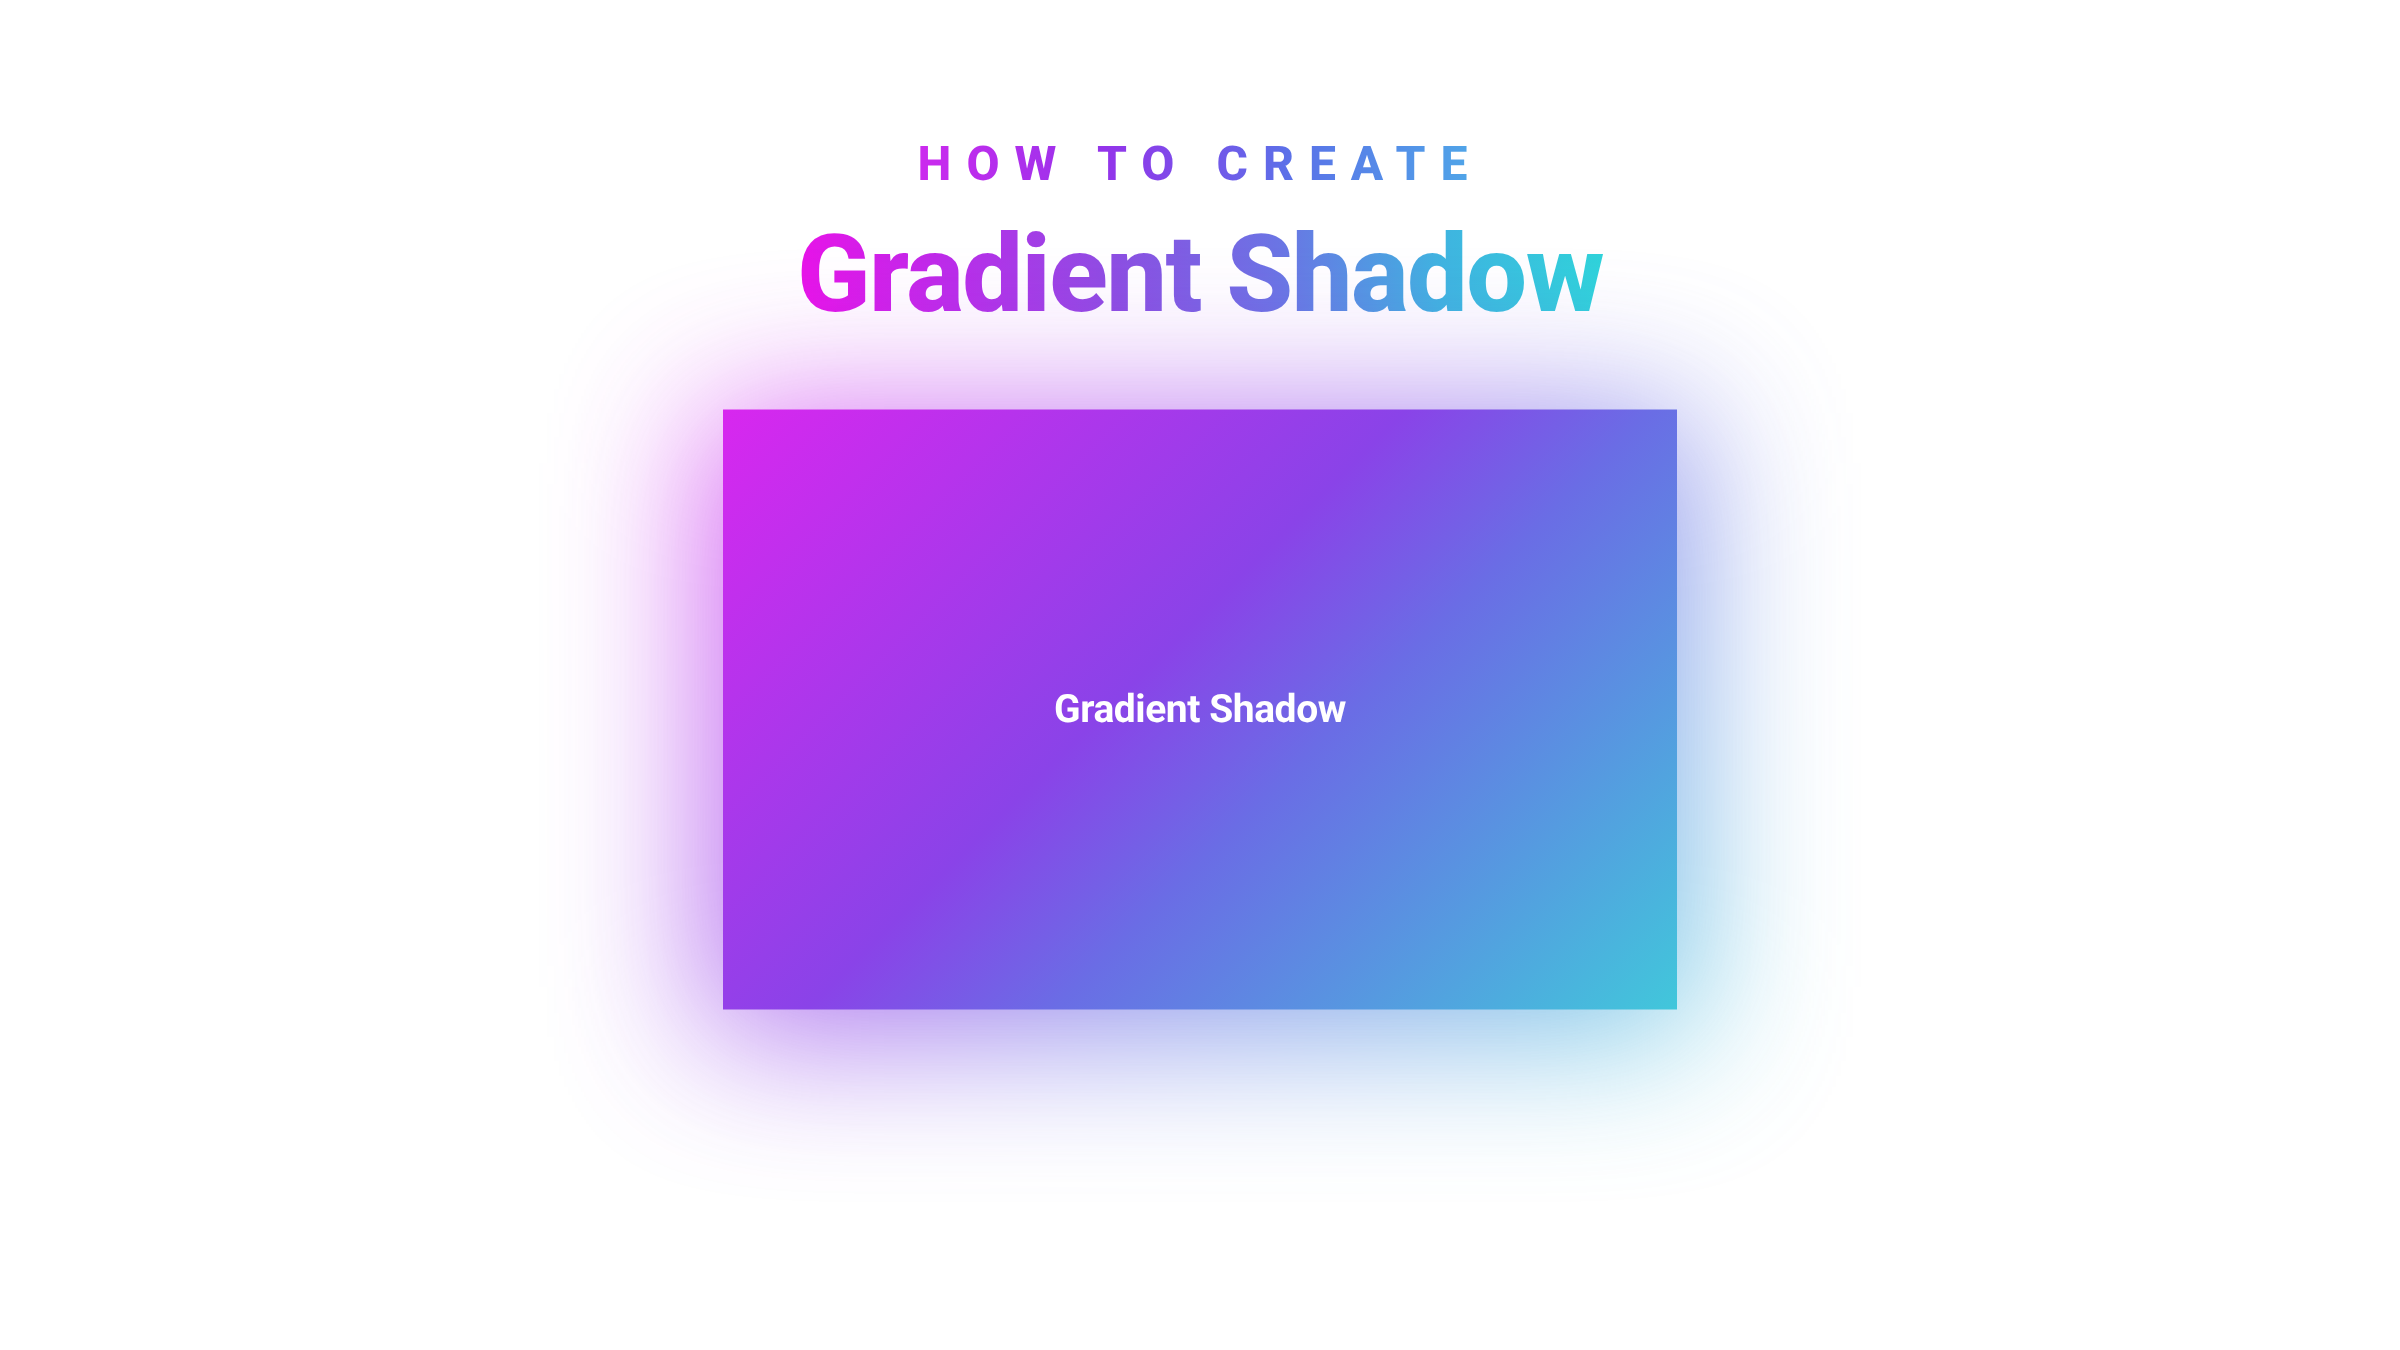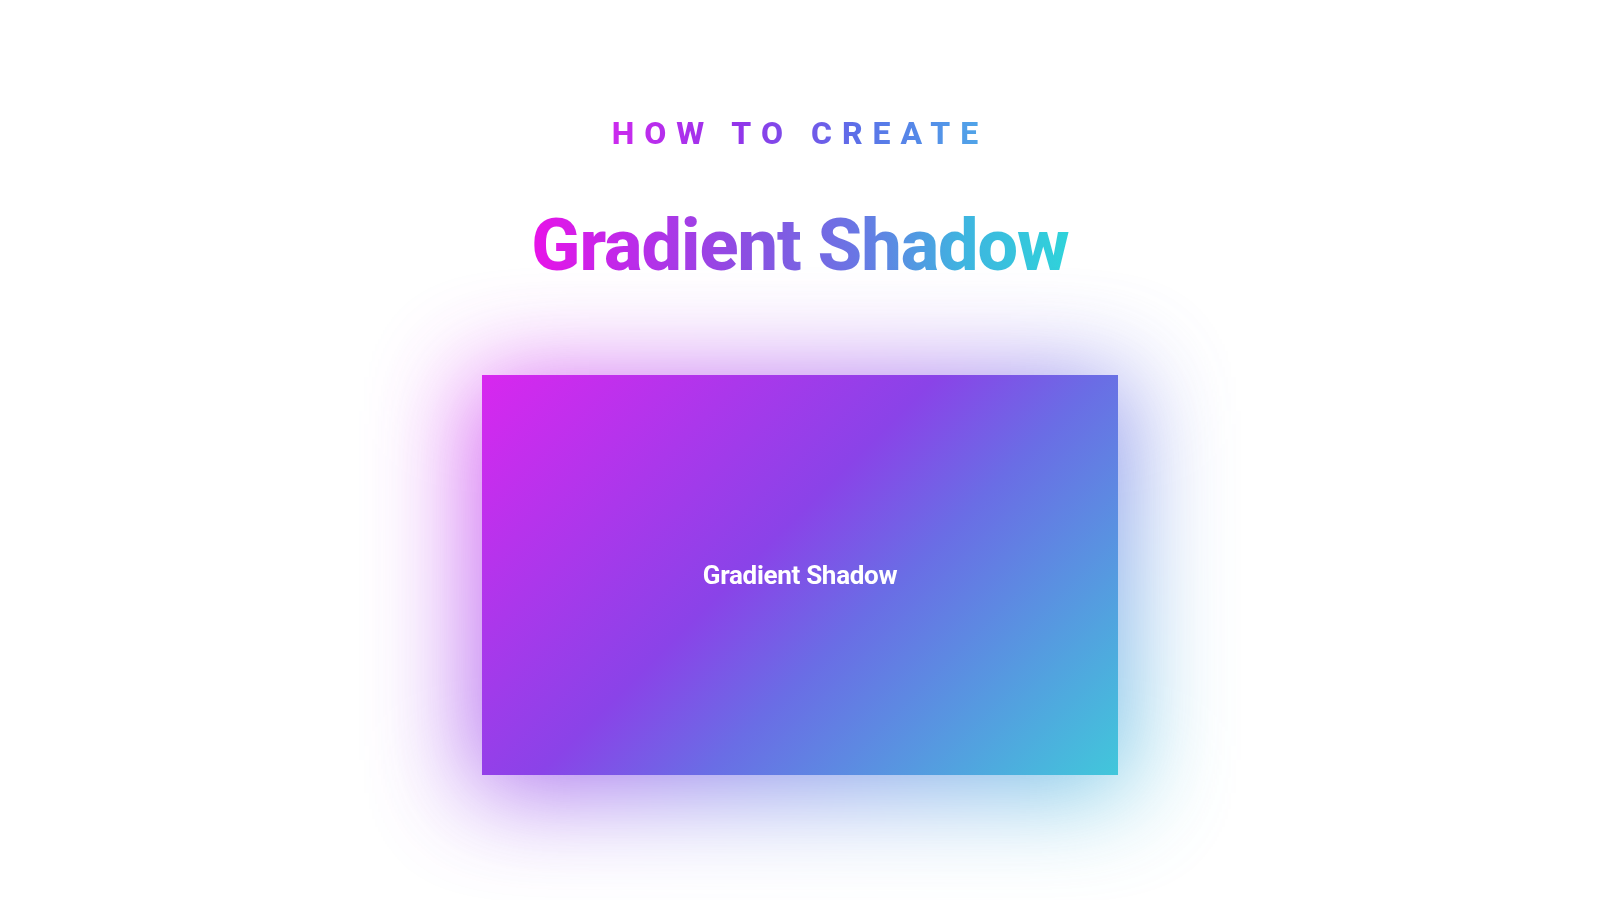--- a/index.html
+++ b/index.html
@@ -17,22 +17,21 @@
       flex-direction: column;
       align-items: center;
       overflow: hidden;
     }
 
     .container {
       display: flex;
       flex-direction: column;
       align-items: center;
       width: 100%;
-      padding-top: 114px;
-      gap: 39px;
+      padding-top: 90px;
     }
 
     .subtitle {
       font-size: 32px;
       font-weight: 800;
       letter-spacing: 10px;
       background: linear-gradient(90deg, #cc2aee, #9334ea, #5a72e8, #4fa8e8);
       -webkit-background-clip: text;
       background-clip: text;
       -webkit-text-fill-color: transparent;

